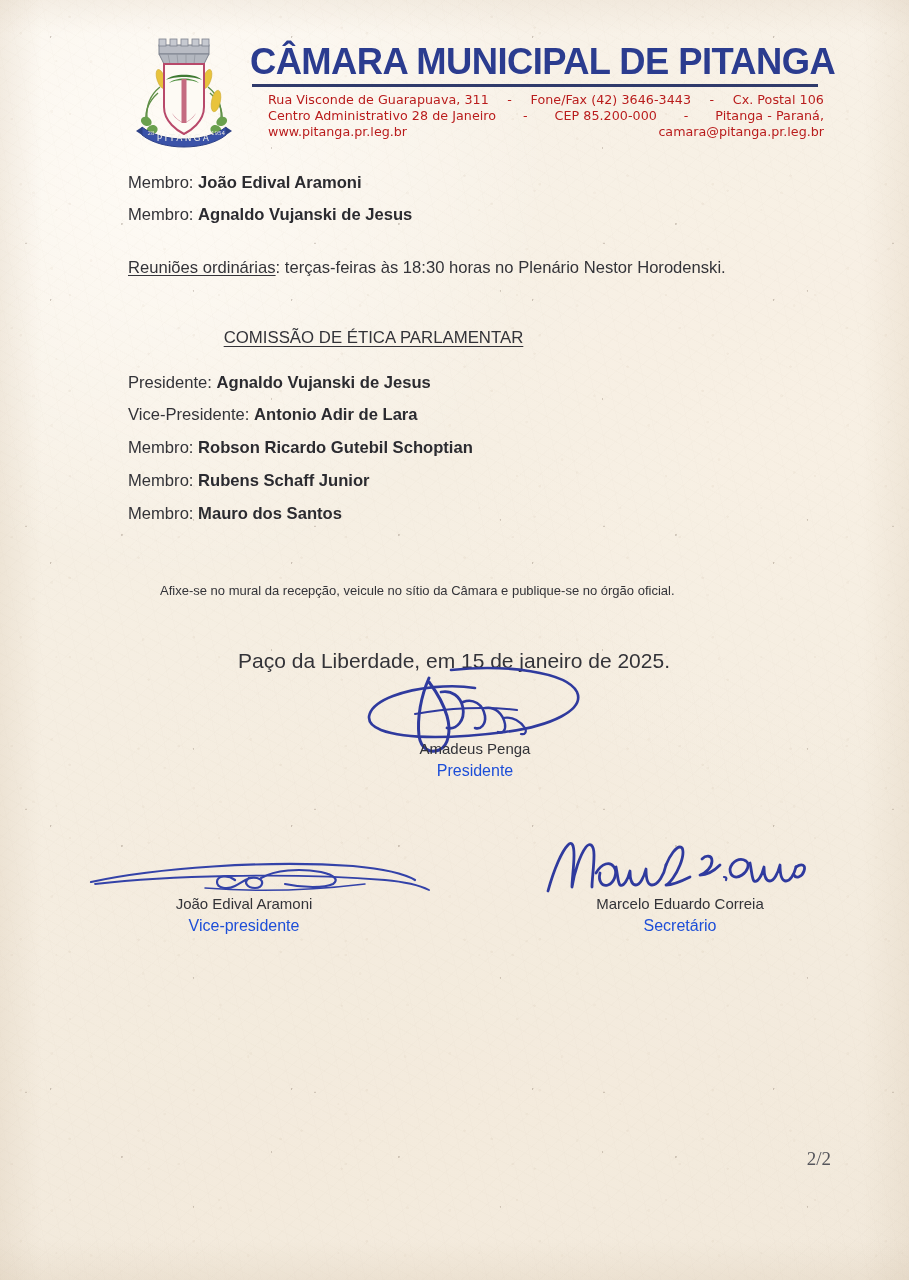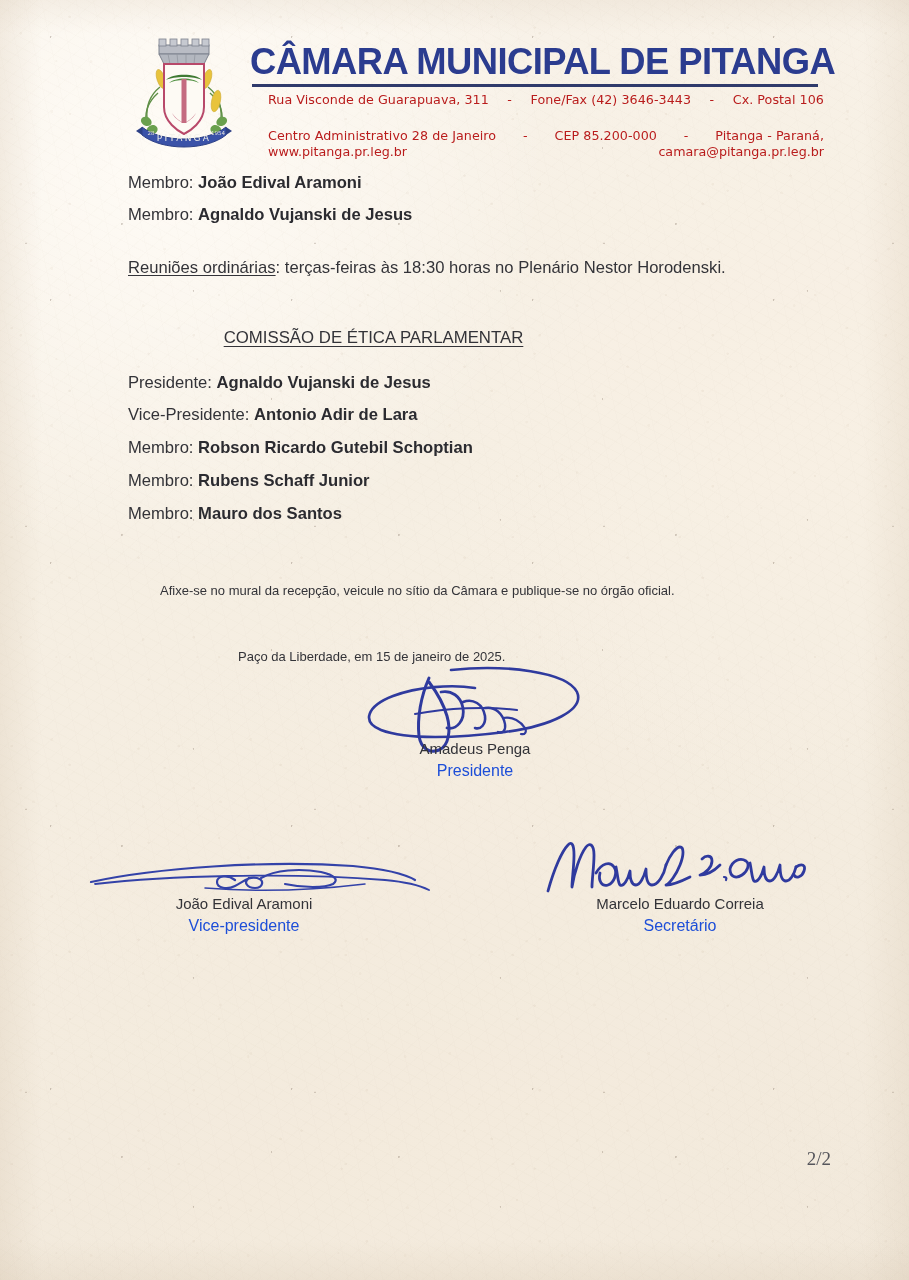--- a/index.html
+++ b/index.html
@@ -106,21 +106,21 @@
     position: absolute;
     left: 268px; top: 92px;
     width: 556px;
     font-size: 12.7px;
     line-height: 16.2px;
     color: #b91c1c;
     font-family: "DejaVu Sans", sans-serif;
   }
   .contact-row { display: flex; justify-content: space-between; white-space: nowrap; }
   .contact-line1 { letter-spacing: .05px; }
-  .contact-line2 { letter-spacing: .05px; margin-top: 20px; }
+  .contact-line2 { letter-spacing: .05px; }
 
   
   .line {
     position: absolute;
     left: 128px;
     font-size: 16.6px;
     line-height: 20px;
     color: #333338;
     white-space: nowrap;
   }
@@ -144,21 +144,21 @@
     position: absolute;
     left: 128px;
     font-size: 13px;
     color: #333338;
     white-space: nowrap;
     margin-left: 32px;
   }
   .datum {
     position: absolute;
     left: 238px;
-    font-size: 13px;
+    font-size: 21px;
     color: #333338;
     white-space: nowrap;
   }
 
   
   .sig-block { position: absolute; text-align: center; }
   .sig-name {
     font-size: 15px;
     line-height: 22px;
     color: #333338;

